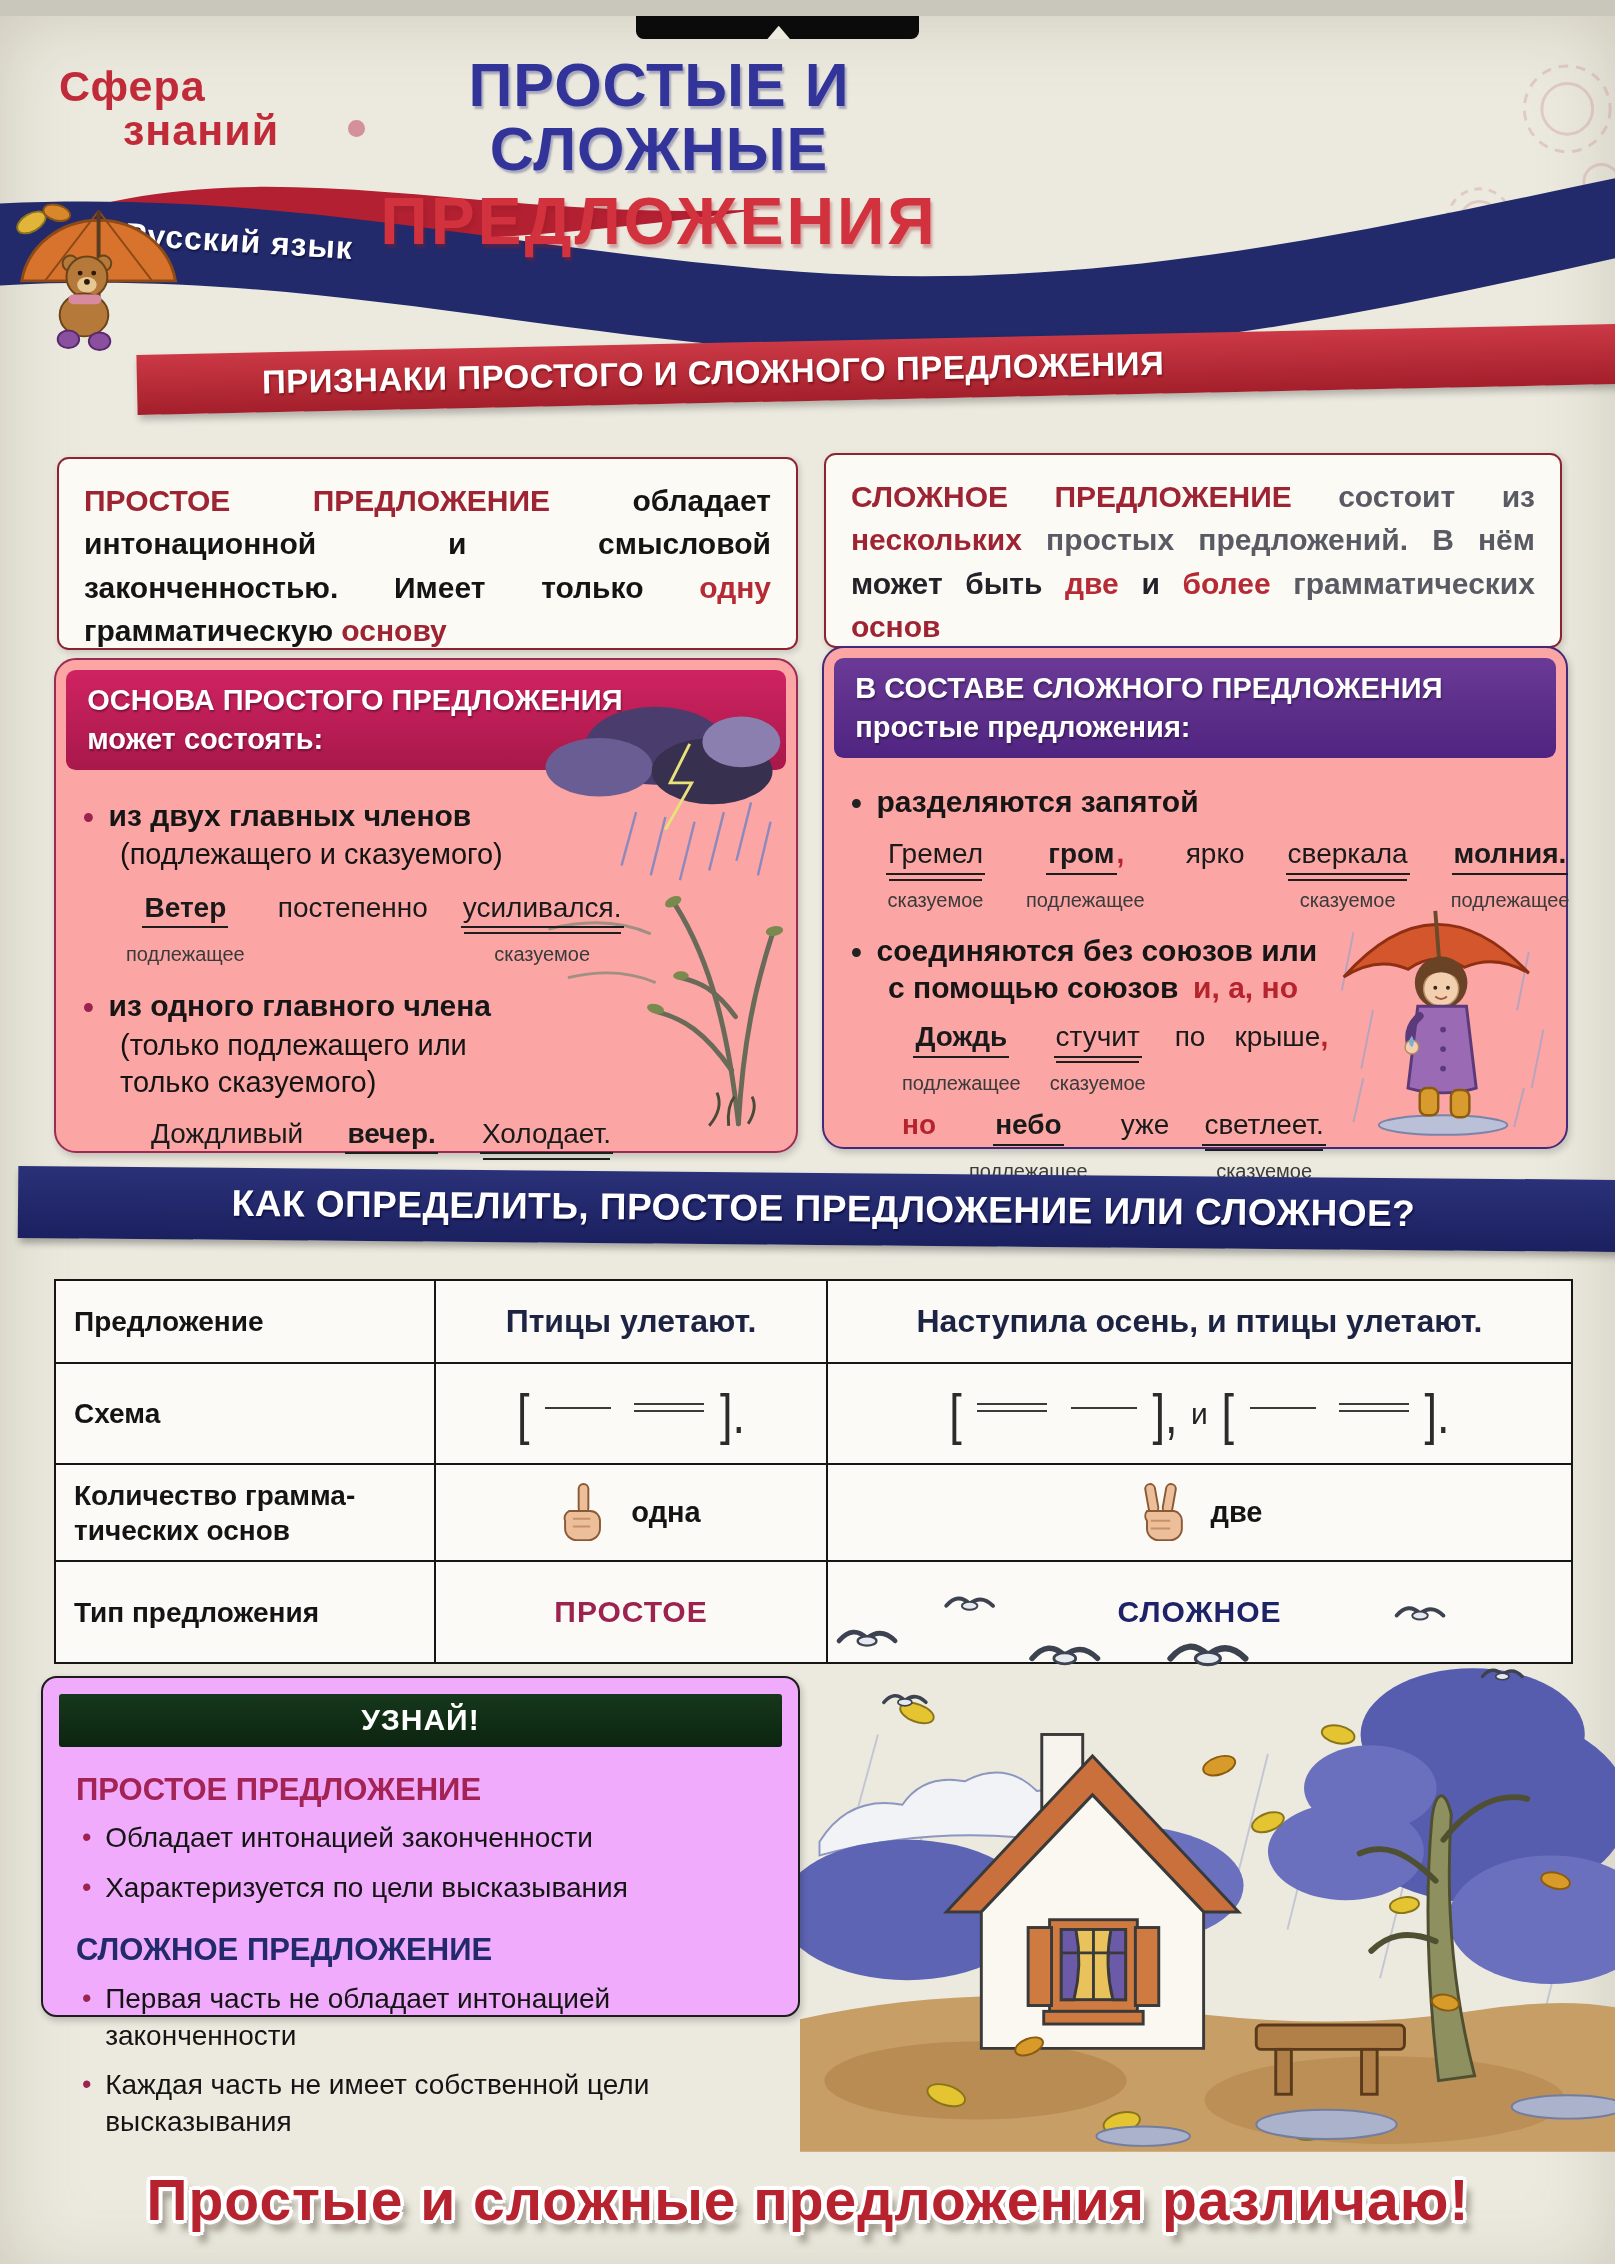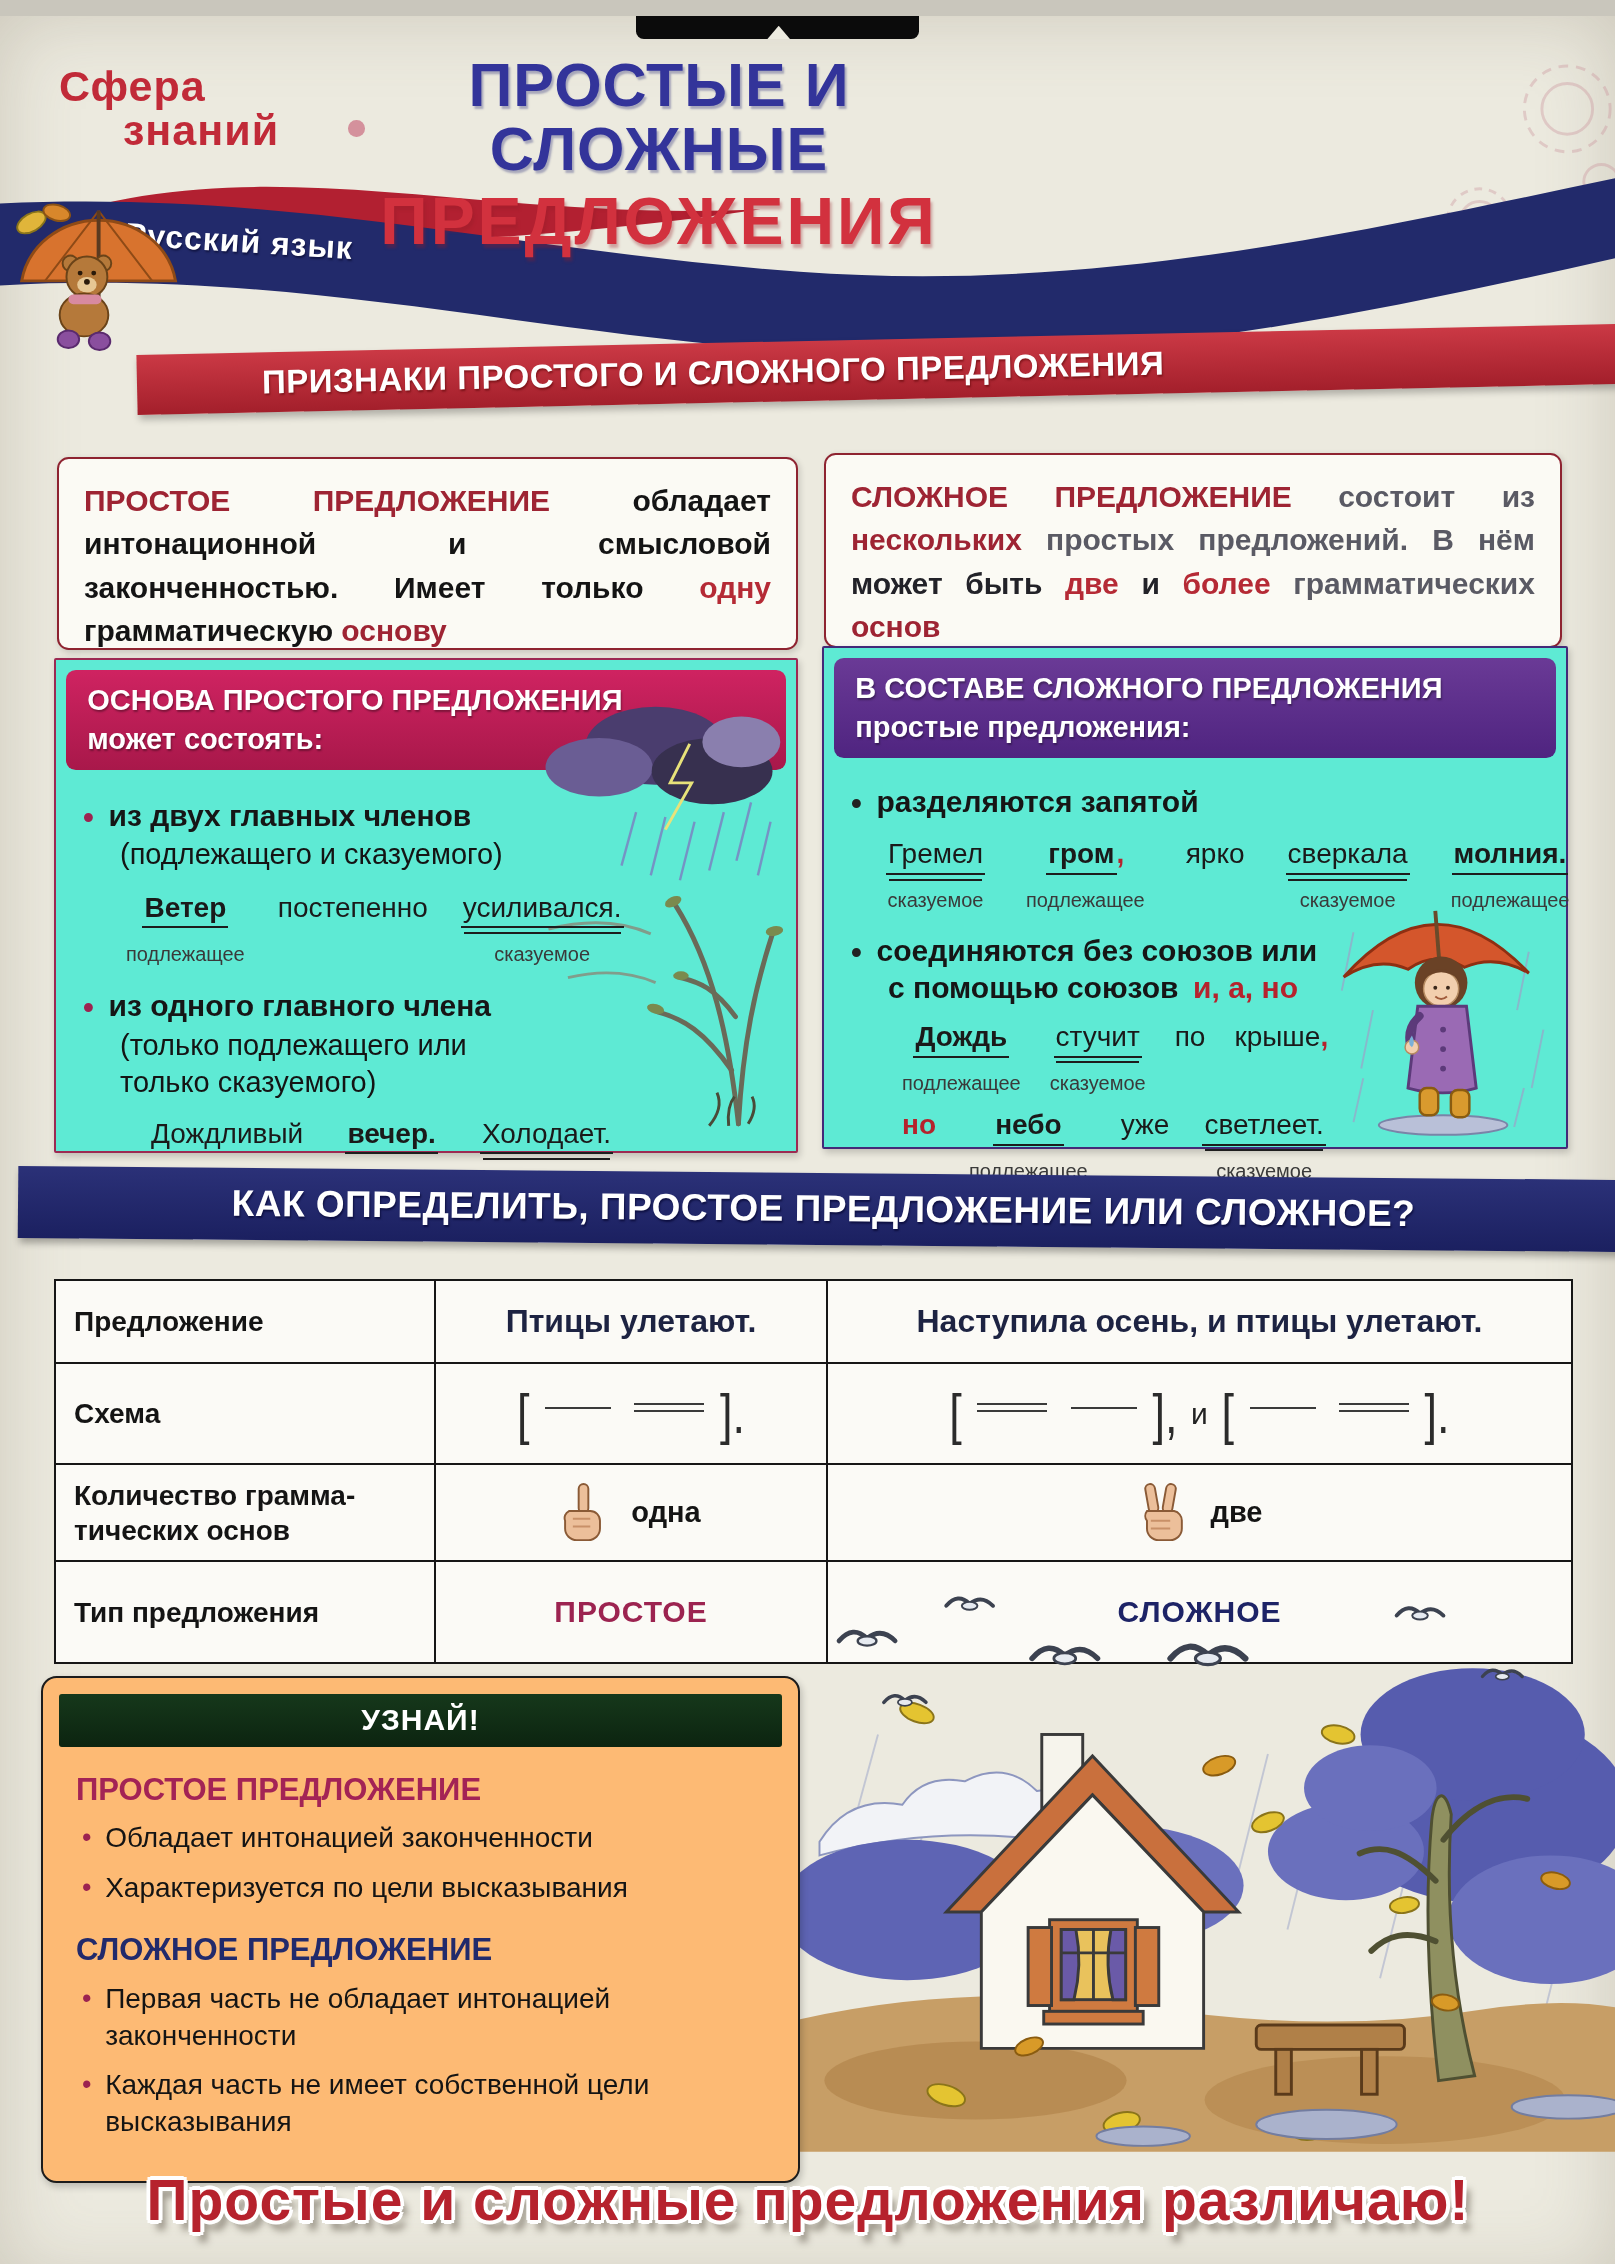--- a/index.html
+++ b/index.html
@@ -33,21 +33,21 @@
       letter-spacing:0.5px;box-shadow:2px 4.9px 7.8px rgba(0,0,0,.3);text-shadow:1px 2px 2px rgba(0,0,40,.6);}
   
   .defbox{position:absolute;background:#fbfaf4;border:2.9px solid #8e2330;border-radius:11.7px;
           padding:19.5px 25px;box-sizing:border-box;font-size:30px;line-height:1.45;font-weight:700;
           text-align:justify;z-index:3;box-shadow:2px 2.9px 5.9px rgba(0,0,0,.15);}
   .dred{color:#9e2433;font-weight:800;}
   .red{color:#b52a35;font-weight:800;}
   .gray{color:#5a5a64;}
   .dark{color:#222228;}
   
-  .cbox{position:absolute;background:#5eead4;border-radius:2px;z-index:3;box-sizing:border-box;
+  .cbox{position:absolute;background:#fca5a5;border-radius:22px;z-index:3;box-sizing:border-box;
         box-shadow:2px 3.9px 7.8px rgba(0,0,0,.18);}
   .cbox.left{border:2.9px solid #9c2a52;}
   .cbox.right{border:2.9px solid #432a78;}
   .chead{margin:9.8px;border-radius:9.8px;color:#fff;font-weight:800;font-size:29px;line-height:1.32;
          padding:11.7px 21.5px;text-shadow:1px 2px 2px rgba(0,0,0,.35);}
   .chead.pink{background:linear-gradient(180deg,#cf2361,#a8184a);}
   .chead.purple{background:linear-gradient(180deg,#6a3a96,#4f2480);}
   .cbody{position:relative;padding:5.9px 23.4px 0 27px;z-index:2;}
   .bul{display:flex;gap:14.6px;font-weight:700;font-size:30px;color:#161616;align-items:flex-start;}
   .bul .bdot{font-size:31px;line-height:1.2;}
@@ -73,21 +73,21 @@
   .brk{font-size:45px;font-weight:400;color:#2b2b2b;display:inline-block;transform:scaleY(1.25);margin:0 3.9px;}
   .ls{display:inline-block;width:66px;border-top:2.9px solid #3a3a3a;vertical-align:middle;margin:0 11.7px 0 11.7px;position:relative;top:-5.9px;}
   .ld{display:inline-block;width:70px;height:8.8px;border-top:2.9px solid #3a3a3a;border-bottom:2.9px solid #3a3a3a;
       vertical-align:middle;margin:0 11.7px;box-sizing:border-box;position:relative;top:-5.9px;}
   .schema{white-space:nowrap;}
   .conj{font-size:30px;color:#222;margin:0 9.8px;}
   .cnt{display:flex;align-items:center;gap:25px;font-size:29px;font-weight:700;}
   .type-s{font-size:30px;font-weight:800;color:#9c2350;letter-spacing:1px;}
   .type-c{font-size:30px;font-weight:800;color:#1d2366;letter-spacing:1px;}
   
-  .uznai{position:absolute;left:41px;top:1660px;width:759px;height:507px;background:#fdba74;
+  .uznai{position:absolute;left:41px;top:1660px;width:759px;height:341px;background:#f0abfc;
          border:2.9px solid #1c1c1c;border-radius:15.6px;z-index:3;box-sizing:border-box;
          box-shadow:2px 3.9px 7.8px rgba(0,0,0,.2);}
   .uznai .bar{margin:15.6px 15.6px 0;height:53px;background:linear-gradient(180deg,#16381b,#0c2410);
          display:flex;align-items:center;justify-content:center;color:#fff;font-size:30px;font-weight:800;
          letter-spacing:1px;border-radius:2.9px;}
   .uh{margin:25px 0 3.9px 33px;font-size:31px;font-weight:800;}
   .uh.m{color:#a32355;} .uh.n{color:#222a6b;}
   .urow{display:flex;gap:13.7px;margin:12.7px 29px 0 39px;font-size:28px;line-height:1.32;}
   .urow .bdot{font-size:27px;}
   

